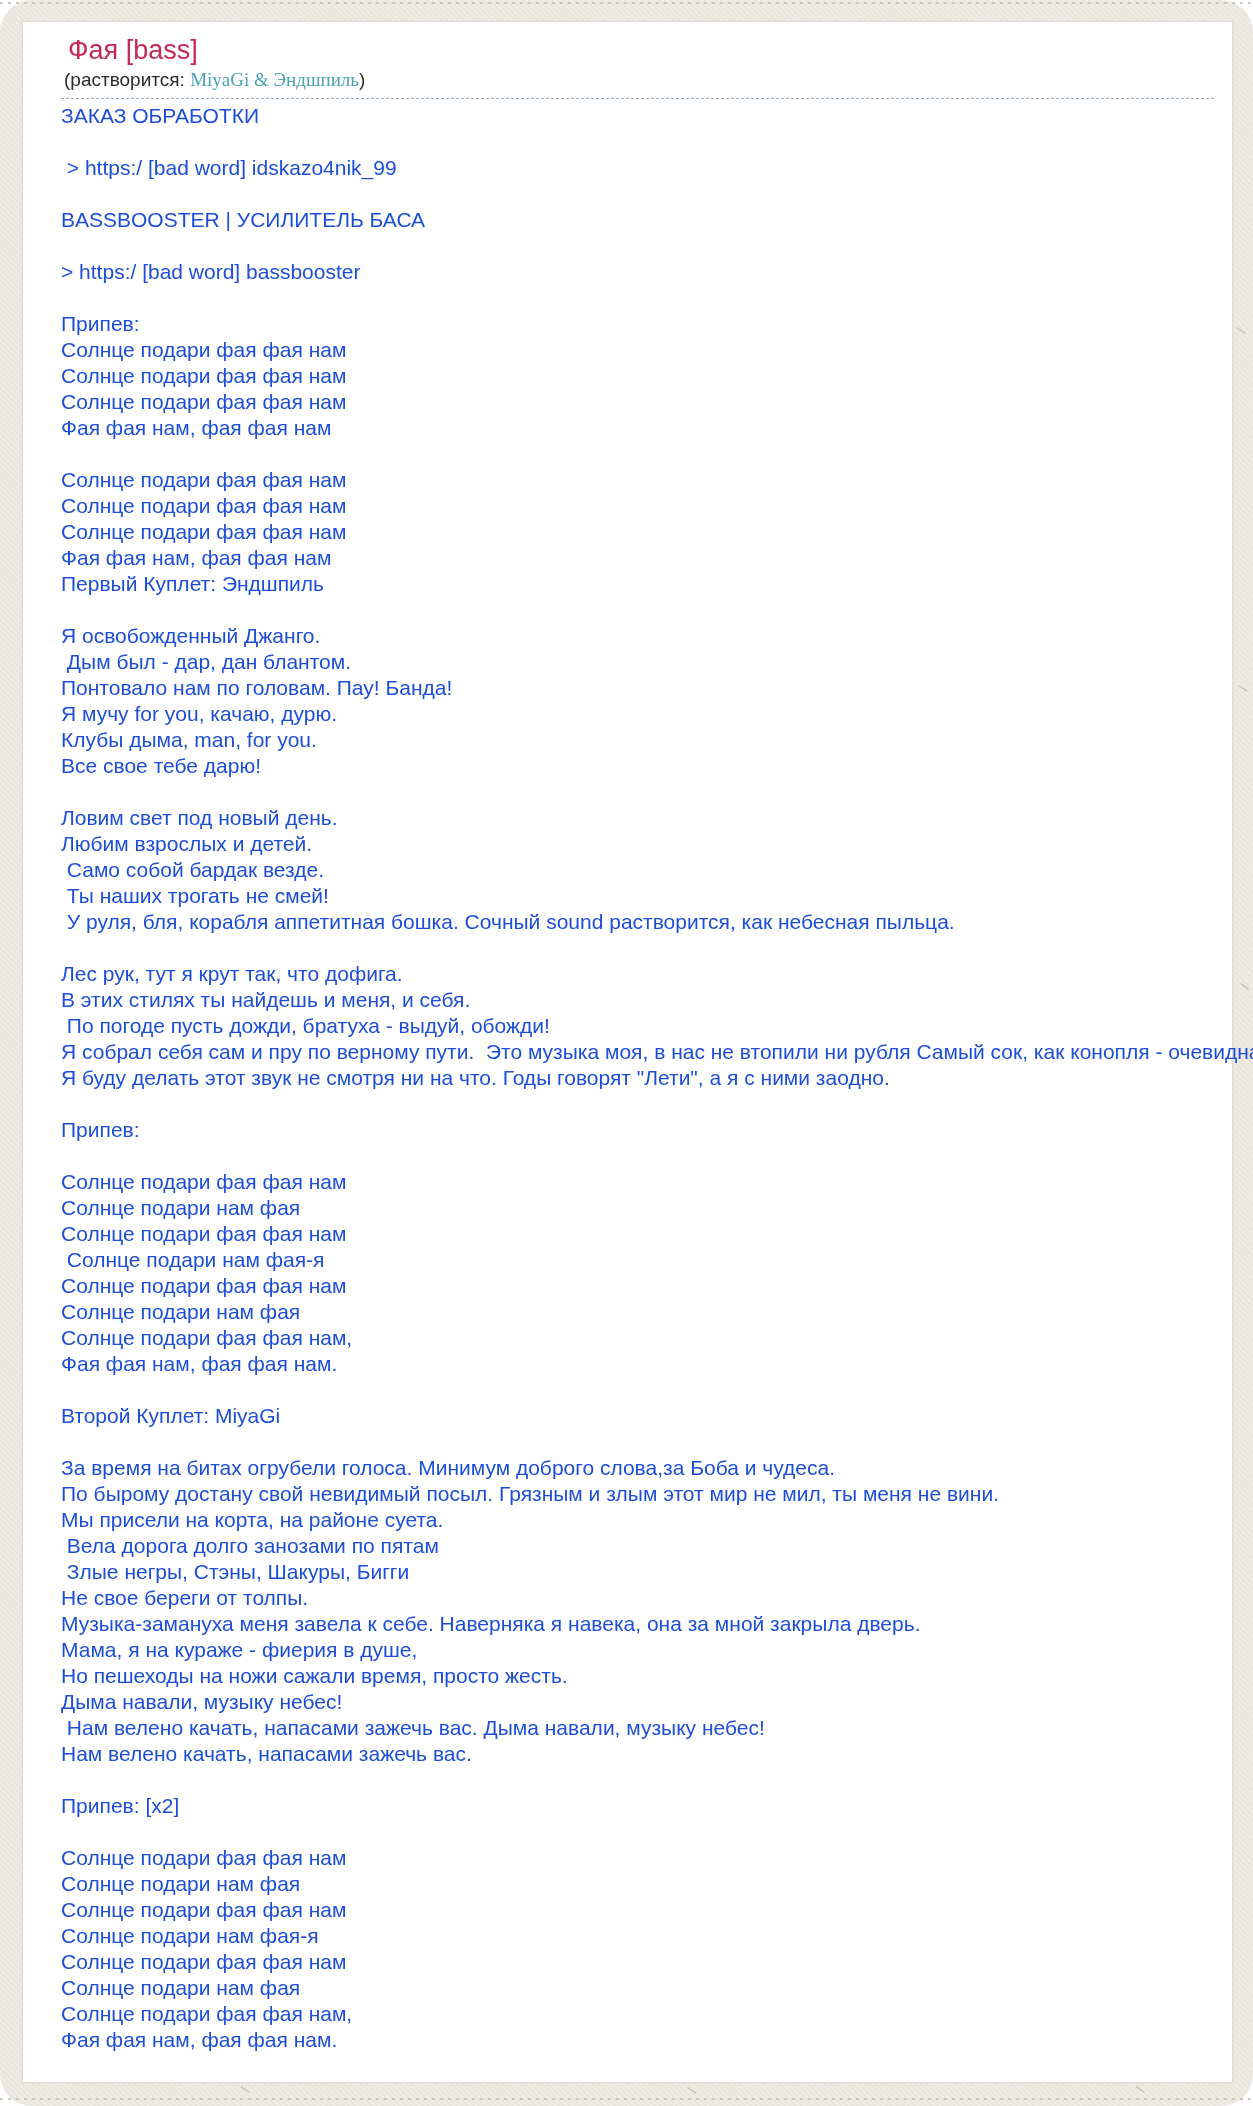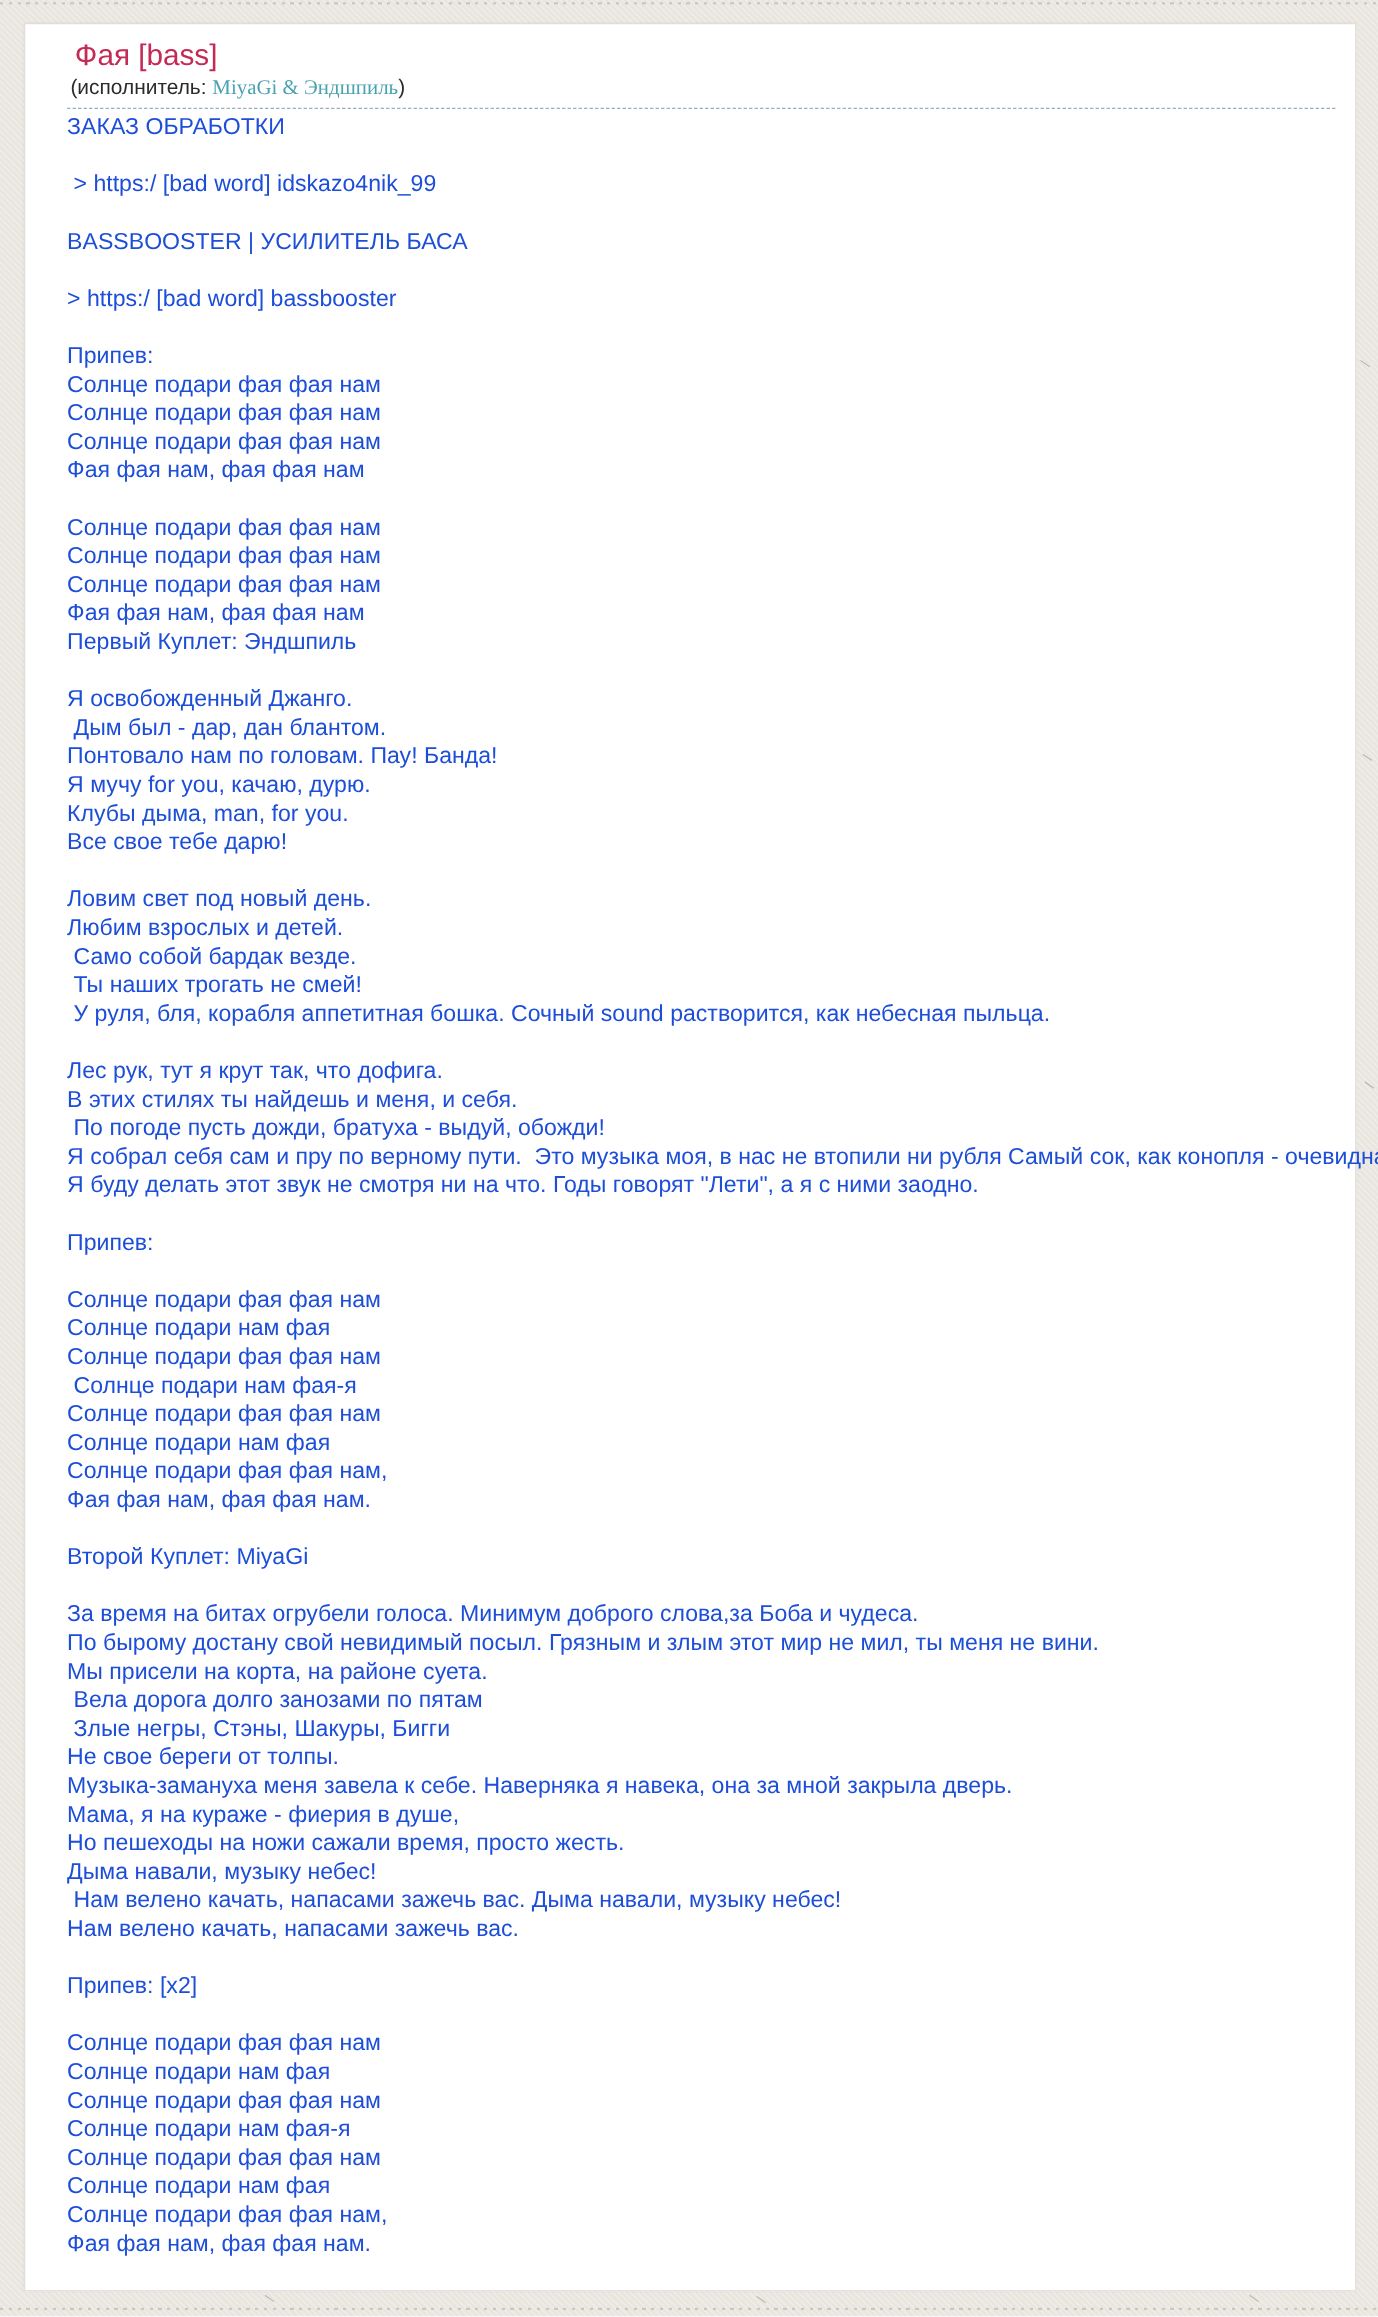--- a/index.html
+++ b/index.html
@@ -4,20 +4,21 @@
 <style>
   html,body{margin:0;padding:0;}
   body{
     width:1253px;height:2106px;overflow:hidden;
     font-family:"Liberation Sans", sans-serif;
   }
   .page{
     position:relative;width:1253px;height:2106px;
     background-color:#ebe7e1;
     background-image:repeating-linear-gradient(45deg, rgba(255,255,255,.16) 0 2px, rgba(0,0,0,.012) 2px 4px);
+    border-radius:32px;
   }
   .edge-dots{
     position:absolute;left:0;width:100%;height:2px;
     background-image:repeating-linear-gradient(90deg,#c7c0b4 0 3px,transparent 3px 8px);
     opacity:.85;
   }
   .edge-dots.top{top:2px;}
   .edge-dots.bottom{top:2098px;}
   .scratch{
     position:absolute;width:10px;height:1px;
@@ -59,21 +60,21 @@
 </head>
 <body>
 
 <div class="page">
 
   <div class="edge-dots top"></div>
 
   <div class="sheet">
     <h1 class="title">Фая [bass]</h1>
     <p class="subtitle">
-      <span>(исполнитель:</span>
+      <span>(растворится:</span>
       <a class="artist-link">MiyaGi &amp; Эндшпиль</a><span>)</span>
     </p>
     <div class="divider"></div>
     <div class="lyrics">ЗАКАЗ ОБРАБОТКИ
 
  &gt; https:/ [bad word] idskazo4nik_99
 
 BASSBOOSTER | УСИЛИТЕЛЬ БАСА
 
 &gt; https:/ [bad word] bassbooster

